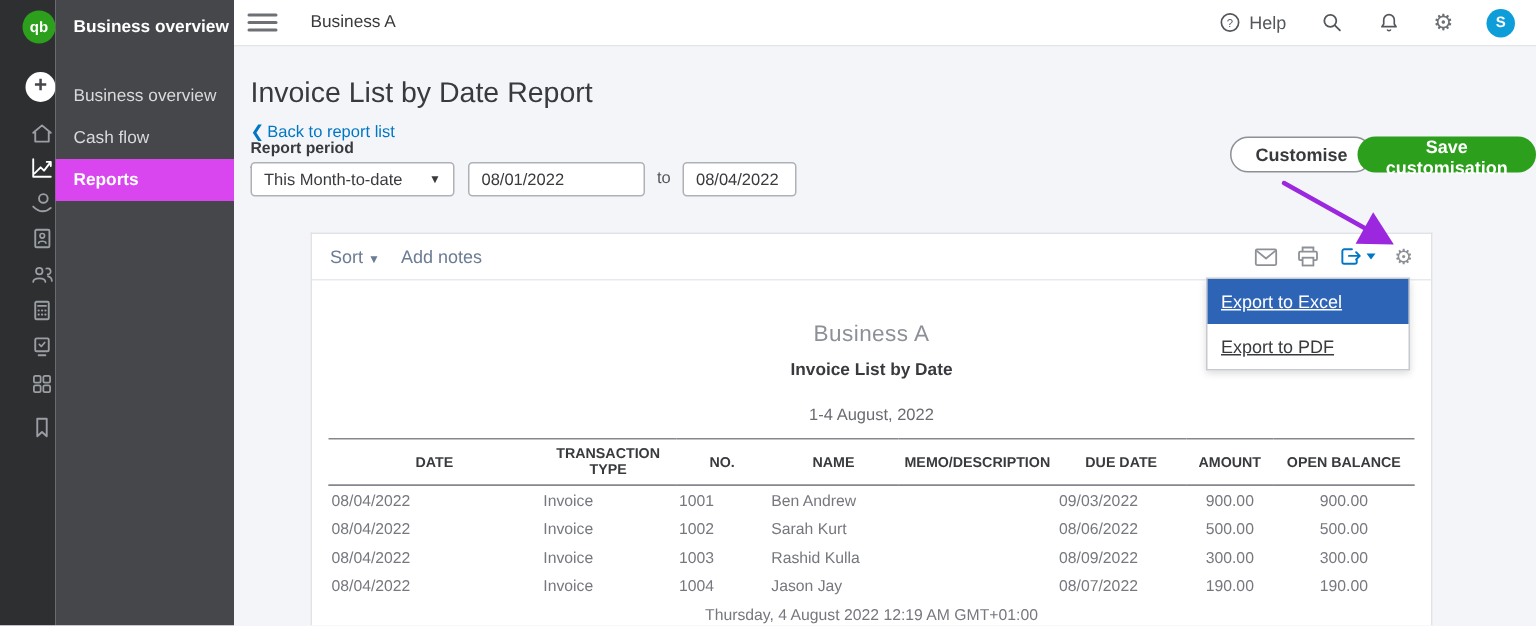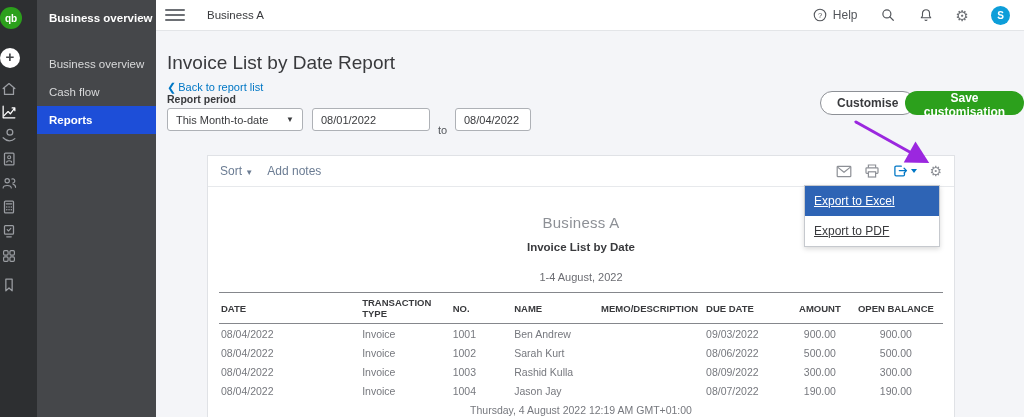--- a/index.html
+++ b/index.html
@@ -5,32 +5,32 @@
   * { margin:0; padding:0; box-sizing:border-box; }
   html,body { width:1024px; height:417px; }
   body {
     font-family:"Liberation Sans","DejaVu Sans",sans-serif;
     position:relative; overflow:hidden; background:#f4f5f8; color:#393a3d;
   }
   svg { display:block; }
 
   
   .rail { position:absolute; left:0; top:0; width:37px; height:417px; background:#2d2f31; z-index:5; }
-  .rail .slot { position:absolute; left:0; width:37px; display:flex; justify-content:flex-start; }
+  .rail .slot { position:absolute; left:0; width:37px; display:flex; justify-content:flex-end; }
   .qb-logo { width:22px; height:22px; border-radius:50%; background:#2ca01c; color:#fff;
     font-size:10px; font-weight:bold; display:flex; align-items:center; justify-content:center; }
   .plus-circle { width:20px; height:20px; border-radius:50%; background:#fff; color:#45474a;
     font-size:15px; line-height:18px; text-align:center; font-weight:bold; }
 
   
   .panel { position:absolute; left:37px; top:0; width:119px; height:417px; background:#45474a; z-index:5; }
   .panel-header { padding:12px 0 0 12px; font-size:11.5px; font-weight:bold; color:#fff; }
   .panel-items { margin-top:26px; }
   .panel-item { height:28px; line-height:28px; padding-left:12px; font-size:11.5px; color:#d9dadb; cursor:pointer; }
-  .panel-item.active { background:#1d4ed8; color:#fff; font-weight:bold; }
+  .panel-item.active { background:#d946ef; color:#fff; font-weight:bold; }
 
   
   .topbar { position:absolute; left:150px; top:0; width:874px; height:31px; background:#fff;
     border-bottom:1px solid #e3e5e8; display:flex; align-items:center; z-index:4; }
   .hamburger { margin-left:15px; width:20px; cursor:pointer; }
   .hamburger div { height:2px; background:#6d7075; margin:3px 0; border-radius:1px; }
   .company-name { margin-left:22px; font-size:11.5px; color:#393a3d; }
   .topbar-right { margin-left:auto; display:flex; align-items:center; gap:22px; padding-right:14px; }
   .help-group { display:flex; align-items:center; gap:5px; color:#53565b; font-size:12px; cursor:pointer; }
   .gear-glyph { font-size:15px; color:#6d7075; line-height:1; cursor:pointer; }
@@ -45,21 +45,21 @@
   .report-period { position:absolute; left:17px; top:62px; font-size:10.5px; font-weight:bold; color:#393a3d;
     border-bottom:1px dotted #6d7075; padding-bottom:6px; }
   .period-select { position:absolute; left:17px; top:77px; width:136px; height:23px; background:#fff;
     border:1px solid #aeb1b6; border-radius:3px; font-size:11px; color:#393a3d;
     display:flex; align-items:center; padding:0 8px; cursor:pointer; }
   .period-select .caret { margin-left:auto; font-size:8px; color:#393a3d; }
   .date-input { position:absolute; top:77px; height:23px; background:#fff; border:1px solid #aeb1b6;
     border-radius:3px; font-size:11px; color:#393a3d; padding:0 8px;
     font-family:"Liberation Sans","DejaVu Sans",sans-serif; }
   .date-from { left:162px; width:118px; }
-  .to-label { position:absolute; left:288px; top:93px; font-size:11px; color:#53565b; }
+  .to-label { position:absolute; left:288px; top:82px; font-size:11px; color:#53565b; }
   .date-to { left:305px; width:76px; }
 
   .btn-customise { position:absolute; left:670px; top:60px; height:24px; padding:0 16px; background:#fff;
     border:1px solid #8d9096; border-radius:12px; font-size:12px; color:#393a3d;
     font-family:inherit; cursor:pointer;font-weight:bold; }
   .btn-save { position:absolute; left:755px; top:60px; height:24px; padding:0 14px; background:#2ca01c;
     border:none; border-radius:12px; font-size:12px; font-weight:bold; color:#fff;
     font-family:inherit; cursor:pointer; }
 
   
@@ -80,21 +80,21 @@
   .export-menu { position:absolute; right:14px; top:29px; width:136px; background:#fff;
     border:1px solid #c6c9ce; box-shadow:0 2px 5px rgba(0,0,0,.15); z-index:20; }
   .export-menu .item { font-size:12px; padding:8px 9px; color:#393a3d; cursor:pointer;text-decoration:underline; }
   .export-menu .item.selected { background:#2e64b5; color:#fff; }
 
   .report-company { text-align:center; margin-top:27px; font-size:15px; color:#8d9096; letter-spacing:.3px; }
   .report-name { text-align:center; margin-top:10px; font-size:11.5px; font-weight:bold; color:#393a3d; }
   .report-range { text-align:center; margin-top:18px; font-size:11px; color:#6b6c72; }
 
   .report-table { width:724px; margin:9px auto 0; border-collapse:collapse; table-layout:fixed; }
-  .report-table th { font-size:9.5px; font-weight:bold; color:#393a3d; text-align:left; padding:4px 2px;
+  .report-table th { font-size:9.5px; font-weight:bold; color:#393a3d; text-align:center; padding:4px 2px;
     border-top:1px solid #85878c; border-bottom:1px solid #85878c; }
   .report-table td { font-size:10.5px; color:#76787e; padding:3.5px 2px; }
   .report-table .num { text-align:center; }
   .col-date{width:19.5%} .col-type{width:12.5%} .col-no{width:8.5%} .col-name{width:12%}
   .col-memo{width:14.5%} .col-due{width:12%} .col-amount{width:8%} .col-open{width:13%}
 
   .report-footer { text-align:center; margin-top:4px; font-size:10.5px; color:#76787e; }
 
   
   .arrow-overlay { position:absolute; left:840px; top:108px; z-index:30; pointer-events:none; }

